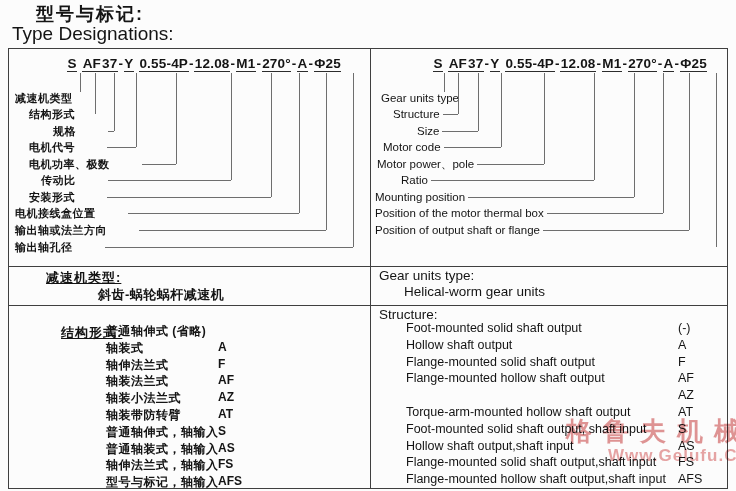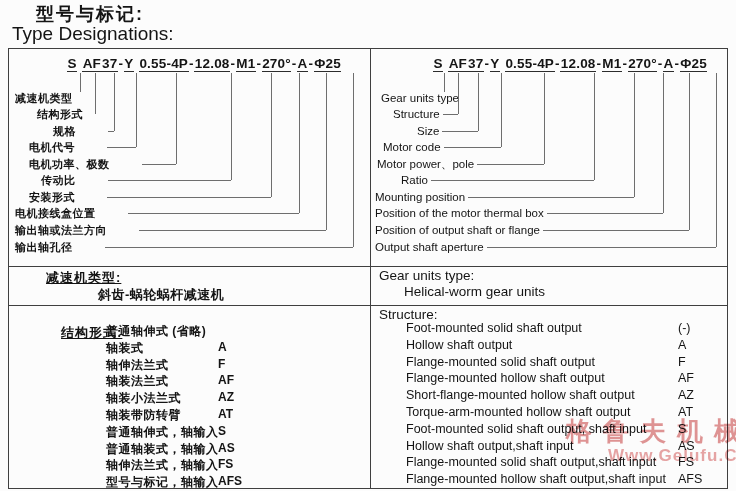--- a/index.html
+++ b/index.html
@@ -60,21 +60,21 @@
     <div class="hline-sec hr2"></div>
 
     <div id="diag-left" class="diag-col zh-col">
       <div class="code"><span class="u">S</span><span class="sep"> </span><span class="u">AF</span><span class="u">37</span><span class="sep">-</span><span class="u">Y</span><span class="sep"> </span><span class="u">0.55-4P</span><span class="sep">-</span><span class="u">12.08</span><span class="sep">-</span><span class="u">M1</span><span class="sep">-</span><span class="u">270°</span><span class="sep">-</span><span class="u">A</span><span class="sep">-</span><span class="u">Φ25</span></div>
     <div class="vline" style="left: 71px; top: 24px; height: 19px;"></div>
         <div class="diag-row" style="left: 6px; top: 42px; width: 65px;">
           <span class="lbl">减速机类型</span>
           <i class="hl"></i>
         </div>
         <div class="vline" style="left: 86px; top: 24px; height: 41px;"></div>
-        <div class="diag-row" style="left: 28px; top: 58px; width: 66px; text-align: right;">
+        <div class="diag-row" style="left: 20px; top: 58px; width: 66px; text-align: right;">
           <span class="lbl">结构形式</span>
           <i class="hl"></i>
         </div>
         <div class="vline" style="left: 105px; top: 24px; height: 58px;"></div>
         <div class="diag-row" style="left: 44px; top: 75px; width: 61px;">
           <span class="lbl">规格</span>
           <i class="hl"></i>
         </div>
         <div class="vline" style="left: 127px; top: 24px; height: 74px;"></div>
         <div class="diag-row" style="left: 20px; top: 91px; width: 107px;">
@@ -153,24 +153,20 @@
         <div class="diag-row" style="left: 4px; top: 157px; width: 288px;">
           <span class="lbl">Position of the motor thermal box</span>
           <i class="hl"></i>
         </div>
         <div class="vline" style="left: 318px; top: 24px; height: 157px;"></div>
         <div class="diag-row" style="left: 4px; top: 174px; width: 314px;">
           <span class="lbl">Position of output shaft or flange</span>
           <i class="hl"></i>
         </div>
         <div class="vline" style="left: 345px; top: 24px; height: 174px;"></div>
-        <div class="diag-row" style="left: 4px; top: 191px; width: 341px;">
-          <span class="lbl">Output shaft aperture</span>
-          <i class="hl"></i>
-        </div>
       </div>
 
     <div class="sec-h-zh" style="left:37px;top:220px;">减速机类型:</div>
     <div class="sec-v-zh" style="left:89px;top:237px;">斜齿-蜗轮蜗杆减速机</div>
     <div class="sec-h-en" style="left:370px;top:219px;">Gear units type:</div>
     <div class="sec-v-en" style="left:395px;top:235px;">Helical-worm gear units</div>
 
     <div class="sec-h-zh" style="left:52px;top:275px;">结构形式:</div>
     <div class="sec-h-en" style="left:370px;top:258px;text-align:center;">Structure:</div>
     <div id="struct-left" class="struct-list" style="left:97px;top:274px;width:260px;height:170px;">
@@ -183,21 +179,21 @@
         <div class="struct-item" style="top: 100.8px;"><span class="l">普通轴伸式，轴输入</span><span class="c">S</span></div>
         <div class="struct-item" style="top: 117.6px;"><span class="l">普通轴装式，轴输入</span><span class="c">AS</span></div>
         <div class="struct-item" style="top: 134.4px;"><span class="l">轴伸法兰式，轴输入</span><span class="c">FS</span></div>
         <div class="struct-item" style="top: 151.2px;"><span class="l">型号与标记，轴输入</span><span class="c">AFS</span></div>
       </div>
     <div id="struct-right" class="struct-list" style="left:397px;top:272px;width:318px;height:172px;">
         <div class="struct-item" style="top: 0px;"><span class="l">Foot-mounted solid shaft output</span><span class="c">(-)</span></div>
         <div class="struct-item" style="top: 16.8px;"><span class="l">Hollow shaft output</span><span class="c">A</span></div>
         <div class="struct-item" style="top: 33.6px;"><span class="l">Flange-mounted solid shaft output</span><span class="c">F</span></div>
         <div class="struct-item" style="top: 50.4px;"><span class="l">Flange-mounted hollow shaft output</span><span class="c">AF</span></div>
-        <div class="struct-item" style="top: 67.2px;"><span class="l">Short-flange-mounted hollow shaft output</span><span class="c">AZ</span></div>
+        <div class="struct-item" style="top: 67.2px;"><span class="c">AZ</span></div>
         <div class="struct-item" style="top: 84px;"><span class="l">Torque-arm-mounted hollow shaft output</span><span class="c">AT</span></div>
         <div class="struct-item" style="top: 100.8px;"><span class="l">Foot-mounted solid shaft output, shaft input</span><span class="c">S</span></div>
         <div class="struct-item" style="top: 117.6px;"><span class="l">Hollow shaft output,shaft input</span><span class="c">AS</span></div>
         <div class="struct-item" style="top: 134.4px;"><span class="l">Flange-mounted solid shaft output,shaft input</span><span class="c">FS</span></div>
         <div class="struct-item" style="top: 151.2px;"><span class="l">Flange-mounted hollow shaft output,shaft input</span><span class="c">AFS</span></div>
       </div>
   </div>
 
   <div class="wm wm-zh">格鲁夫机械</div>
   <div class="wm wm-url">Www.Gelufu.Com</div>

